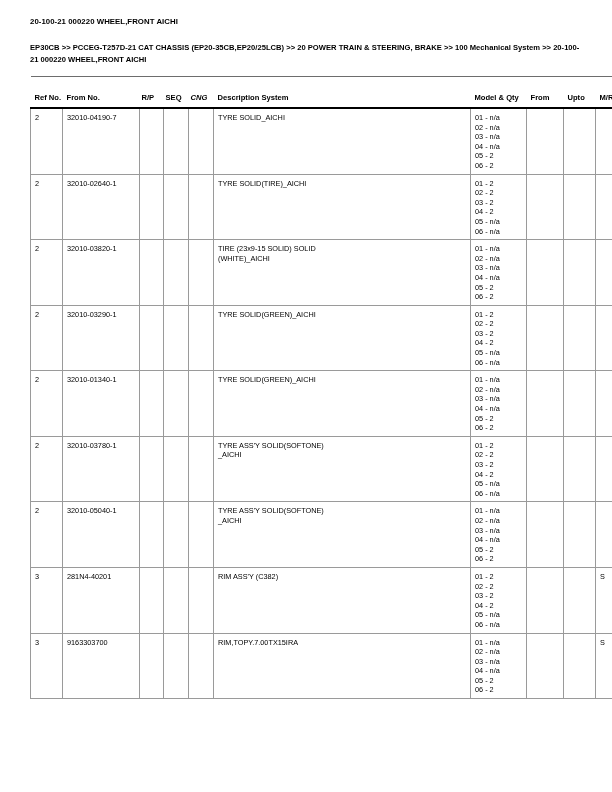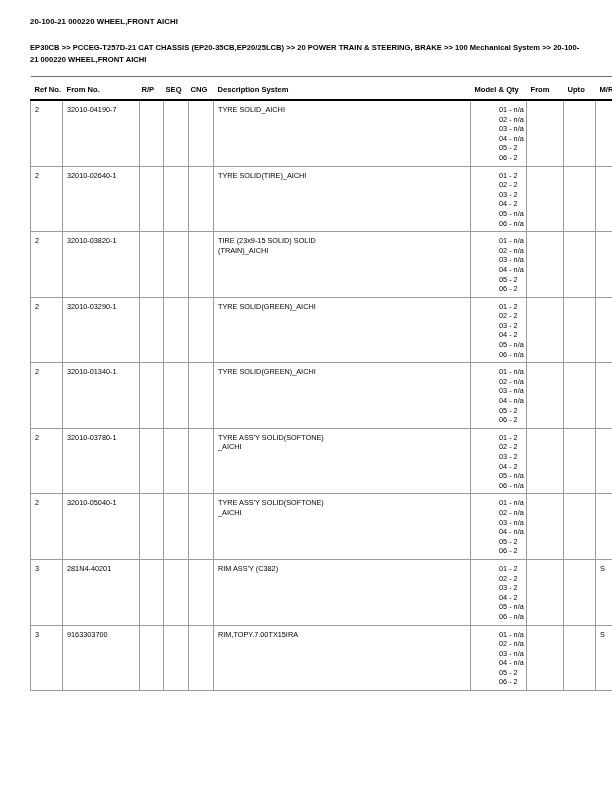--- a/index.html
+++ b/index.html
@@ -59,21 +59,21 @@
     border-collapse: collapse;
     width: 553px;
     table-layout: fixed;
     font-size: 7.3px;
   }
 
   table.parts thead th {
     font-size: 7.6px;
     font-weight: bold;
     text-align: left;
-    padding: 8px 0 5px 4px;
+    padding: 16px 0 5px 4px;
     border: none;
     border-top: 0.7px solid #6d6d6d;
     border-bottom: 2px solid #000000;
     vertical-align: bottom;
     white-space: nowrap;
     margin-top: 40px;
   }
 
   table.parts tbody td {
     border: 0.7px solid #9a9a9a;
@@ -82,34 +82,34 @@
     line-height: 9.6px;
     height: 61px;
     box-sizing: border-box;
     overflow: hidden;
   }
 
   .c-ref    { width: 28px; }
   .c-part   { width: 73px; }
   .c-rp     { width: 22px; }
   .c-seq    { width: 23px; }
-  .c-cng    { width: 23px; }
+  .c-cng    { width: 23px; font-style: italic; }
   .c-desc   { width: 253px; }
   .c-model  { width: 52px; }
   .c-from   { width: 33px; }
   .c-upto   { width: 28px; }
   .c-mr     { width: 18px; }
 
   
   table.parts thead th.c-rp,
   table.parts thead th.c-seq,
   table.parts thead th.c-cng { padding-left: 2px; }
 
   .desc-line { display: block; white-space: pre; }
-  .qty-line  { display: block; white-space: pre; margin-left: 24px; }
+  .qty-line  { display: block; white-space: pre; }
 </style>
 </head>
 <body>
 
 <div class="page">
 
   <div class="doc-title">20-100-21 000220 WHEEL,FRONT AICHI</div>
 
   <div class="breadcrumb">EP30CB &gt;&gt; PCCEG-T257D-21 CAT CHASSIS (EP20-35CB,EP20/25LCB) &gt;&gt; 20 POWER TRAIN &amp; STEERING, BRAKE &gt;&gt; 100 Mechanical System &gt;&gt; 20-100-21 000220 WHEEL,FRONT AICHI</div>
 
@@ -169,21 +169,21 @@
             <td class="c-mr"></td>
           </tr>
           <tr>
             <td class="c-ref">2</td>
             <td class="c-part">32010-03820-1</td>
             <td class="c-rp"></td>
             <td class="c-seq"></td>
             <td class="c-cng"></td>
             <td class="c-desc">
               <span class="desc-line">TIRE (23x9-15 SOLID) SOLID</span>
-              <span class="desc-line">(TRAIN)_AICHI</span>
+              <span class="desc-line">(WHITE)_AICHI</span>
             </td>
             <td class="c-model">
               <span class="qty-line">01 - n/a</span>
               <span class="qty-line">02 - n/a</span>
               <span class="qty-line">03 - n/a</span>
               <span class="qty-line">04 - n/a</span>
               <span class="qty-line">05 - 2</span>
               <span class="qty-line">06 - 2</span>
             </td>
             <td class="c-from"></td>

